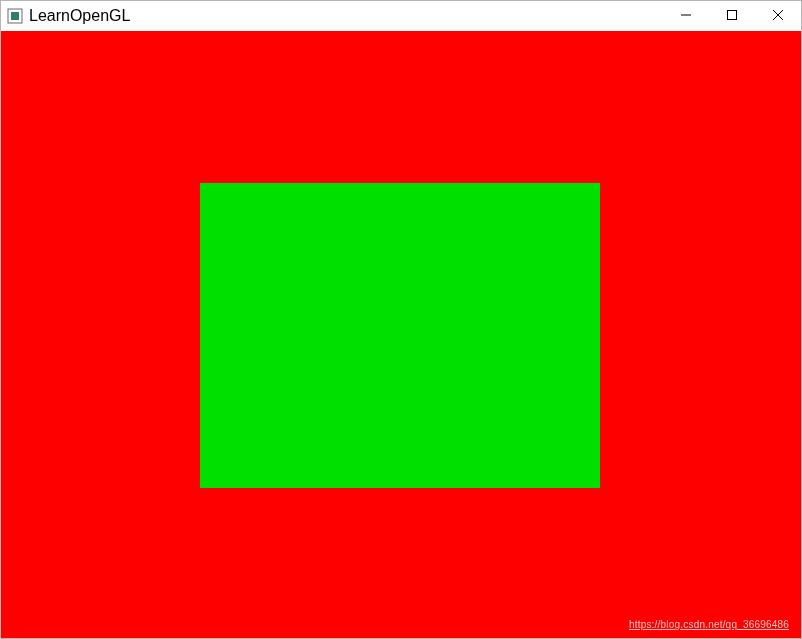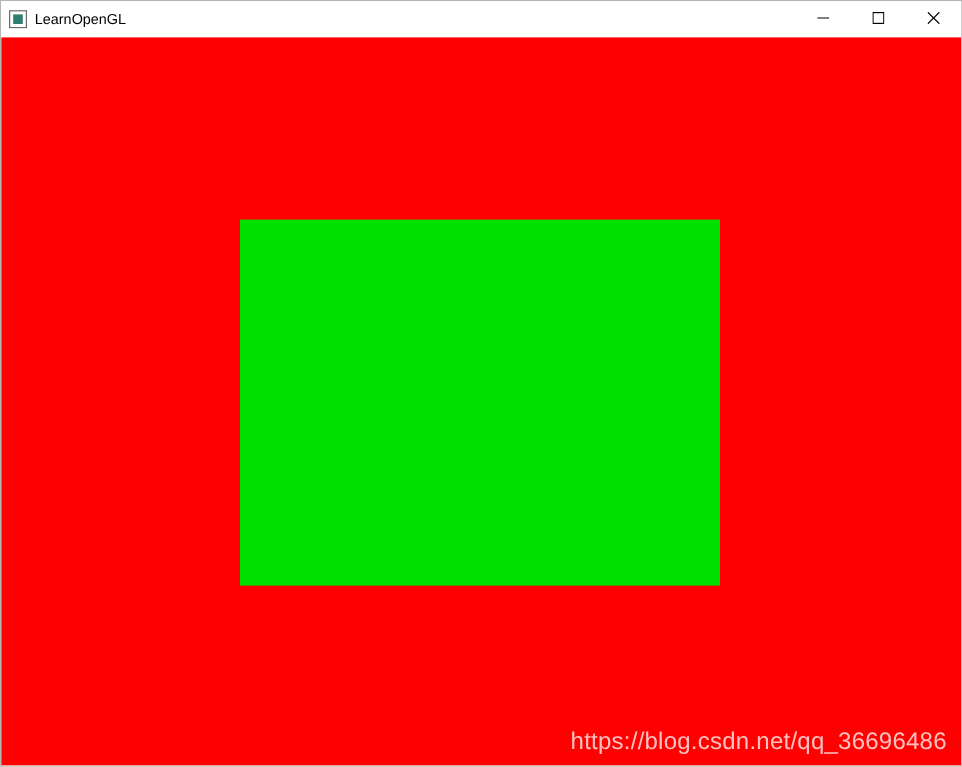--- a/index.html
+++ b/index.html
@@ -31,21 +31,21 @@
       padding-left: 6px;
       flex-shrink: 0;
     }
     .app-icon {
       width: 16px;
       height: 16px;
       margin-right: 6px;
       display: inline-block;
     }
     .title-text {
-      font-size: 12px;
+      font-size: 16px;
       color: #000000;
       flex: 0 0 auto;
     }
     .title-spacer {
       flex: 1 1 auto;
     }
     .win-controls {
       display: flex;
       height: 100%;
     }
@@ -80,24 +80,25 @@
       right: 0;
       bottom: 0;
     }
     .gl-rect {
       position: absolute;
     }
     .watermark {
       position: absolute;
       right: 12px;
       bottom: 8px;
-      font-size: 20px;
+      font-size: 10px;
       color: rgba(255,255,255,0.75);
       letter-spacing: 0.2px;
       pointer-events: none;
+      text-decoration: underline;
     }
   </style>
 </head>
 <body>
 
 <div class="window">
 
   <div class="titlebar">
     <span class="app-icon">
       <svg width="16" height="16" viewBox="0 0 16 16">

